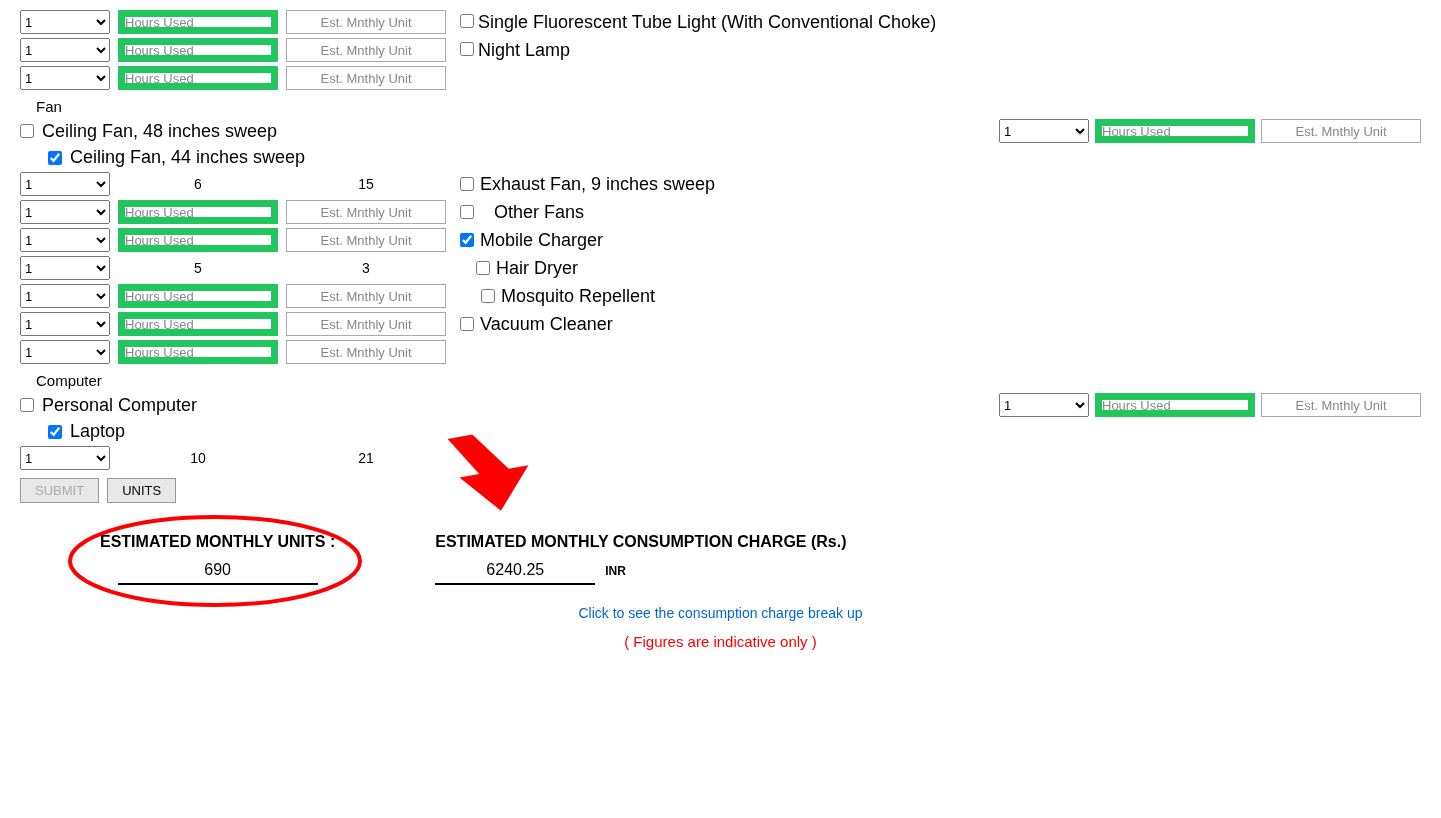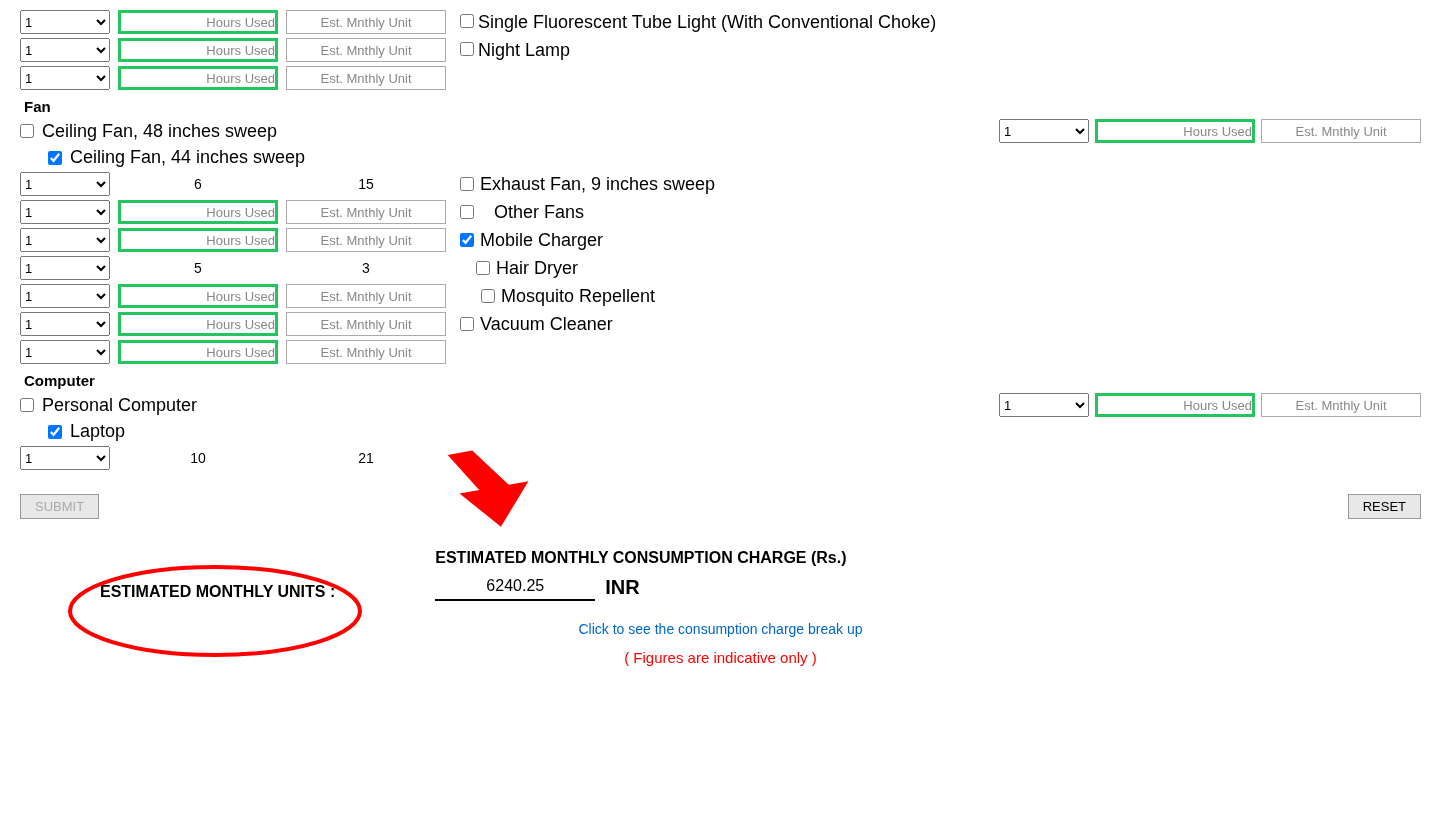--- a/index.html
+++ b/index.html
@@ -11,44 +11,44 @@
       padding: 10px 20px;
     }
     select {
       width: 90px;
       height: 24px;
       font-size: 13px;
     }
     .hours-input {
       width: 160px;
       height: 24px;
-      border: 3px solid #22c55e;
-      text-align: right;
+      border: 7px solid #22c55e;
+      text-align: left;
       color: #888;
       font-size: 13px;
       background: #fff;
     }
     .est-input {
       width: 160px;
       height: 24px;
       border: 1px solid #aaa;
       text-align: center;
       color: #888;
       font-size: 13px;
       background: #fff;
     }
     .num-cell {
       width: 160px;
       text-align: center;
       font-size: 14px;
     }
     .section-label {
       font-size: 15px;
-      font-weight: bold;
-      margin: 8px 0 4px 4px;
+      font-weight: normal;
+      margin: 8px 0 4px 16px;
     }
     .full-row {
       display: flex;
       align-items: center;
       margin-bottom: 4px;
       gap: 8px;
     }
     .checkbox-label {
       font-size: 18px;
     }
@@ -110,21 +110,21 @@
     .result-value-input2 {
       width: 160px;
       height: 28px;
       border: none;
       border-bottom: 2px solid #000;
       text-align: center;
       font-size: 16px;
       background: transparent;
     }
     .inr-label {
-      font-size: 20px;
+      font-size: 12px;
       font-weight: bold;
     }
     .click-link {
       color: #0066cc;
       text-decoration: none;
       font-size: 14px;
       display: block;
       text-align: center;
       margin-top: 20px;
     }
@@ -267,33 +267,34 @@
   <input type="checkbox" checked="" style="">
   <span class="checkbox-label">Laptop</span>
 </div>
 
 <div class="full-row">
   <select><option>1</option></select>
   <div class="num-cell">10</div>
   <div class="num-cell">21</div>
 </div>
 
-<div class="full-row" style="margin-top: 24px; justify-content: space-between;">
+<div class="full-row" style="margin-top: 8px;">
   <button class="btn-submit">SUBMIT</button>
-  <button class="btn-reset">RESET</button>
+  <button class="btn-reset">UNITS</button>
 </div>
 
 <div class="results-section">
 
   <div class="est-monthly-units">
 
     <svg style="position:absolute; top:-22px; left:-35px; pointer-events:none;" width="310" height="100">
       <ellipse cx="150" cy="50" rx="145" ry="44" fill="none" stroke="red" stroke-width="4"></ellipse>
     </svg>
     <div class="result-label">ESTIMATED MONTHLY UNITS :</div>
+    <input class="result-value-input" type="text" value="690" style="">
   </div>
 
   <div style="position:relative; display:flex; flex-direction:column; align-items:flex-start; padding-left:40px;">
 
     <svg style="position:absolute; top:-110px; left:30px;" width="120" height="120">
 
       <polygon points="30,10 55,10 85,50 105,50 70,90 35,50 55,50 30,10" fill="red" transform="rotate(-10, 60, 55)"></polygon>
     </svg>
 
     <div class="right-result">

